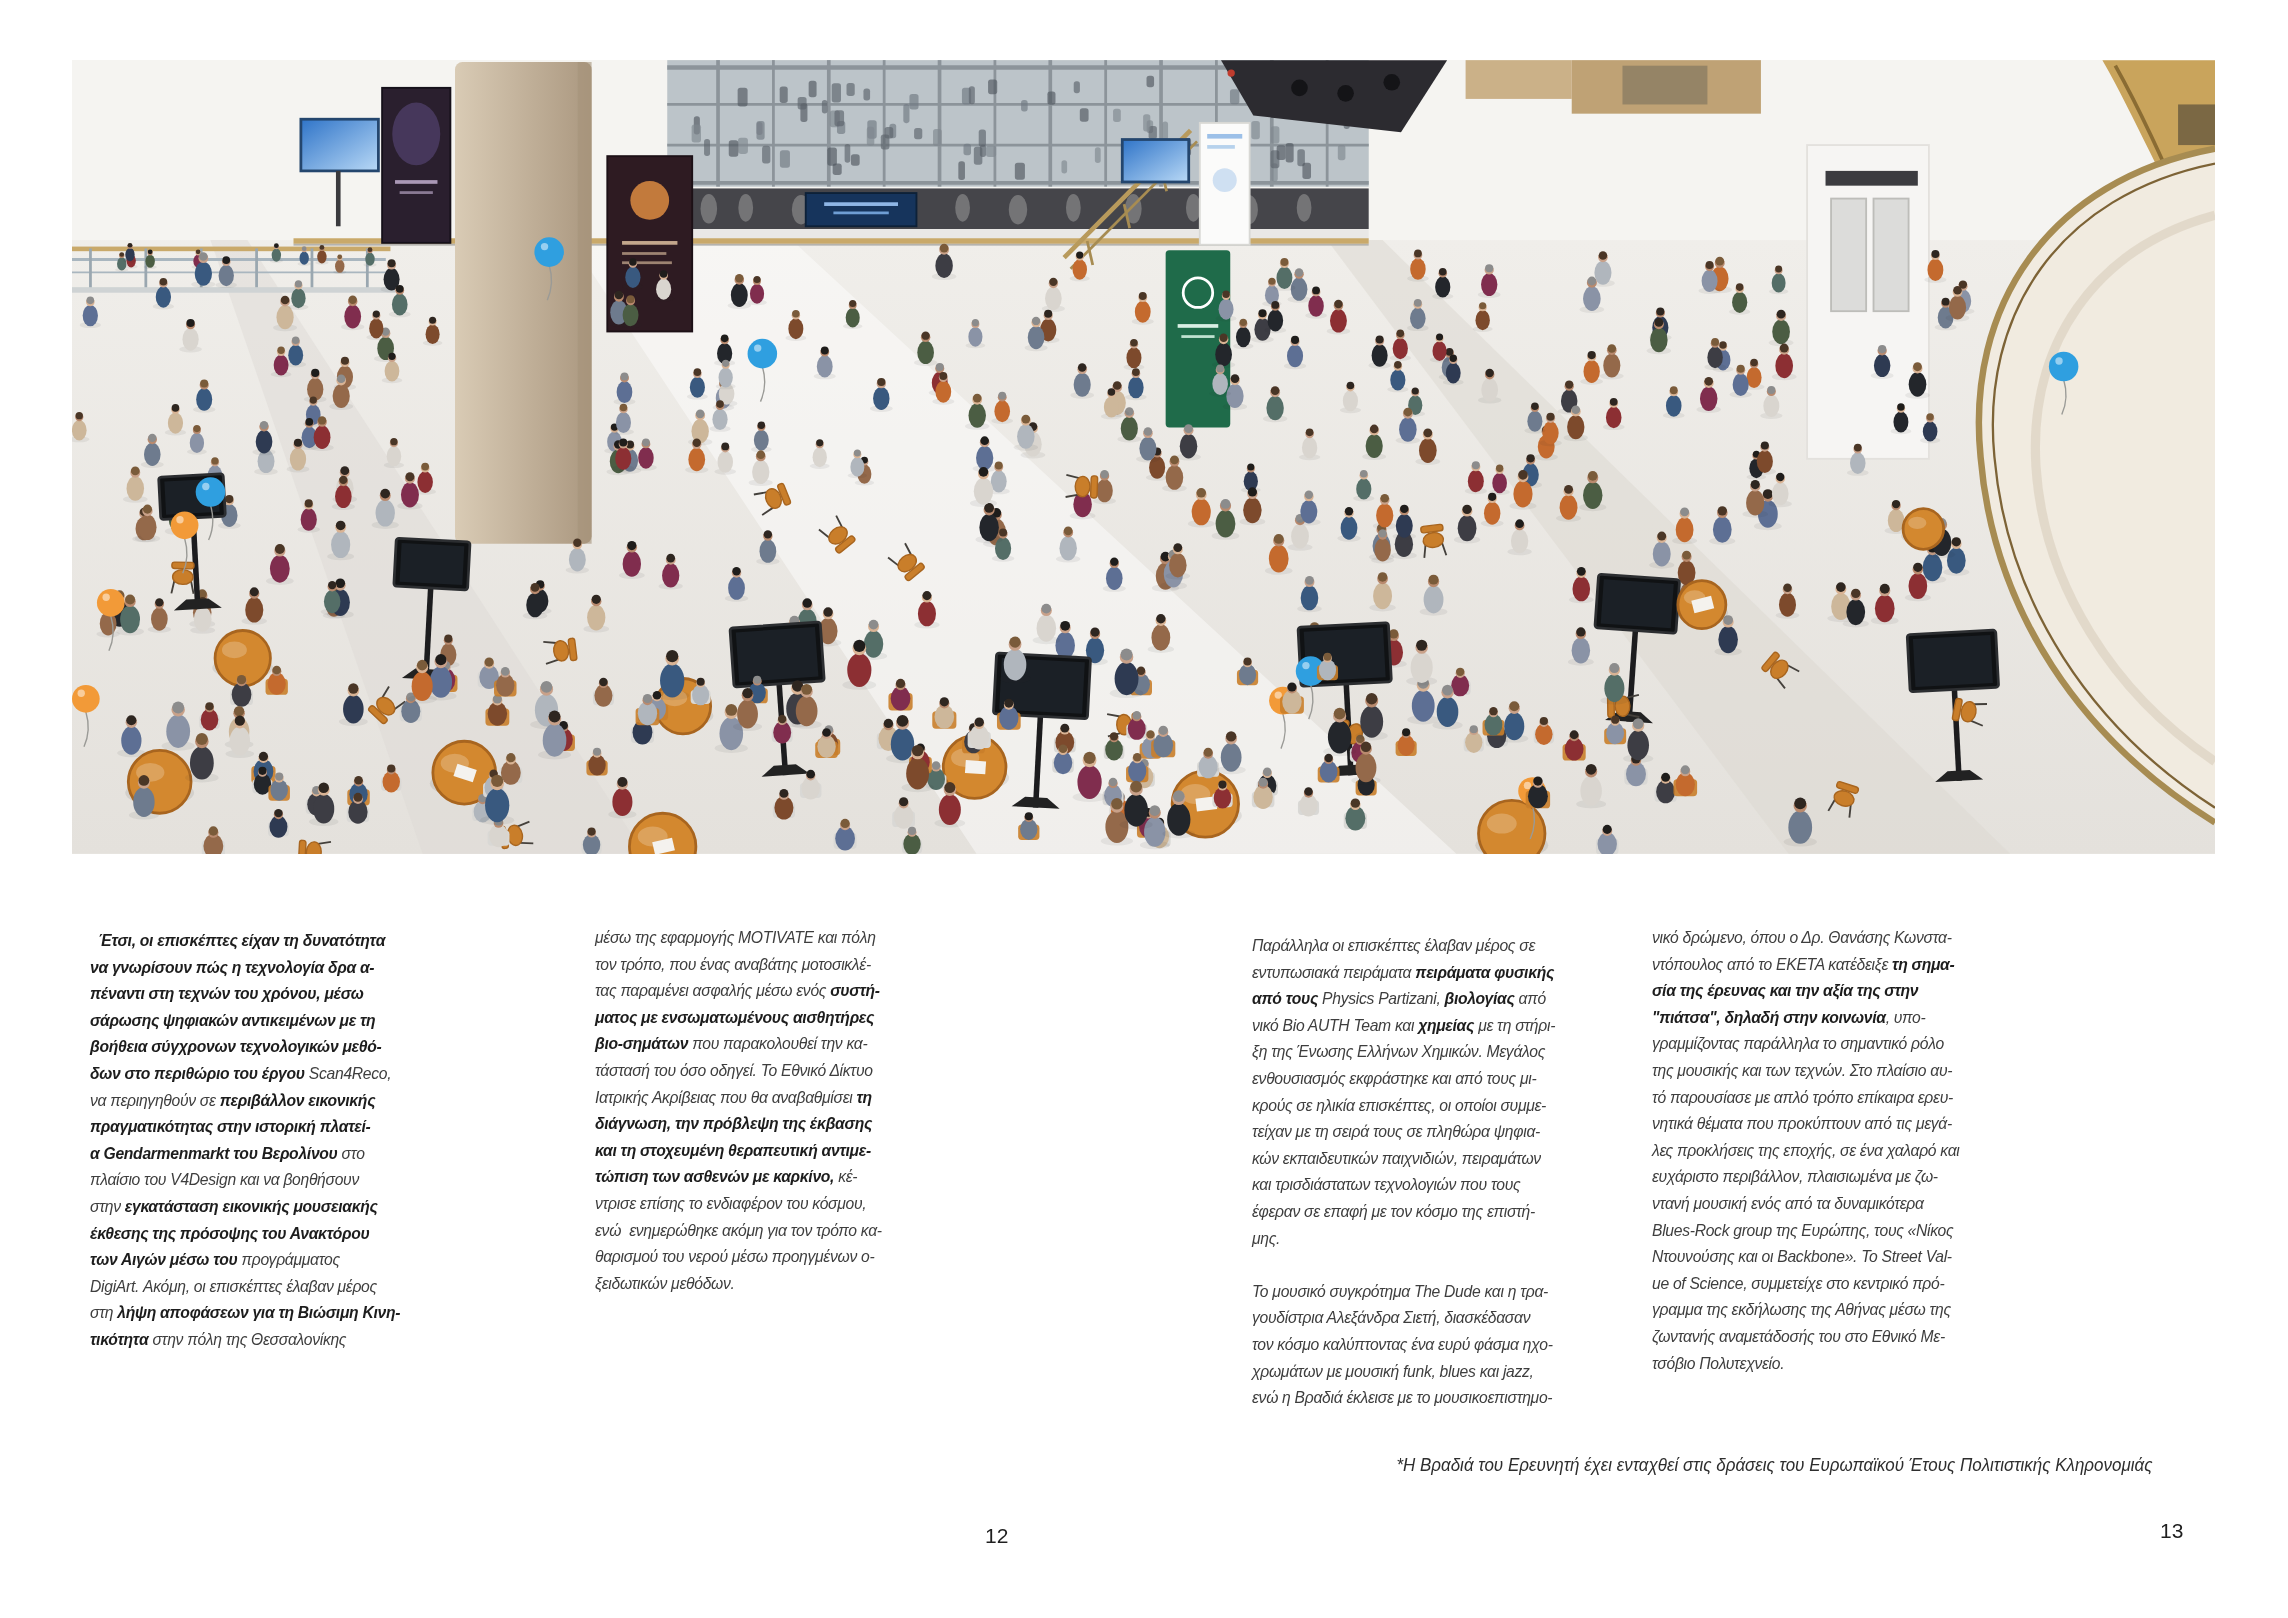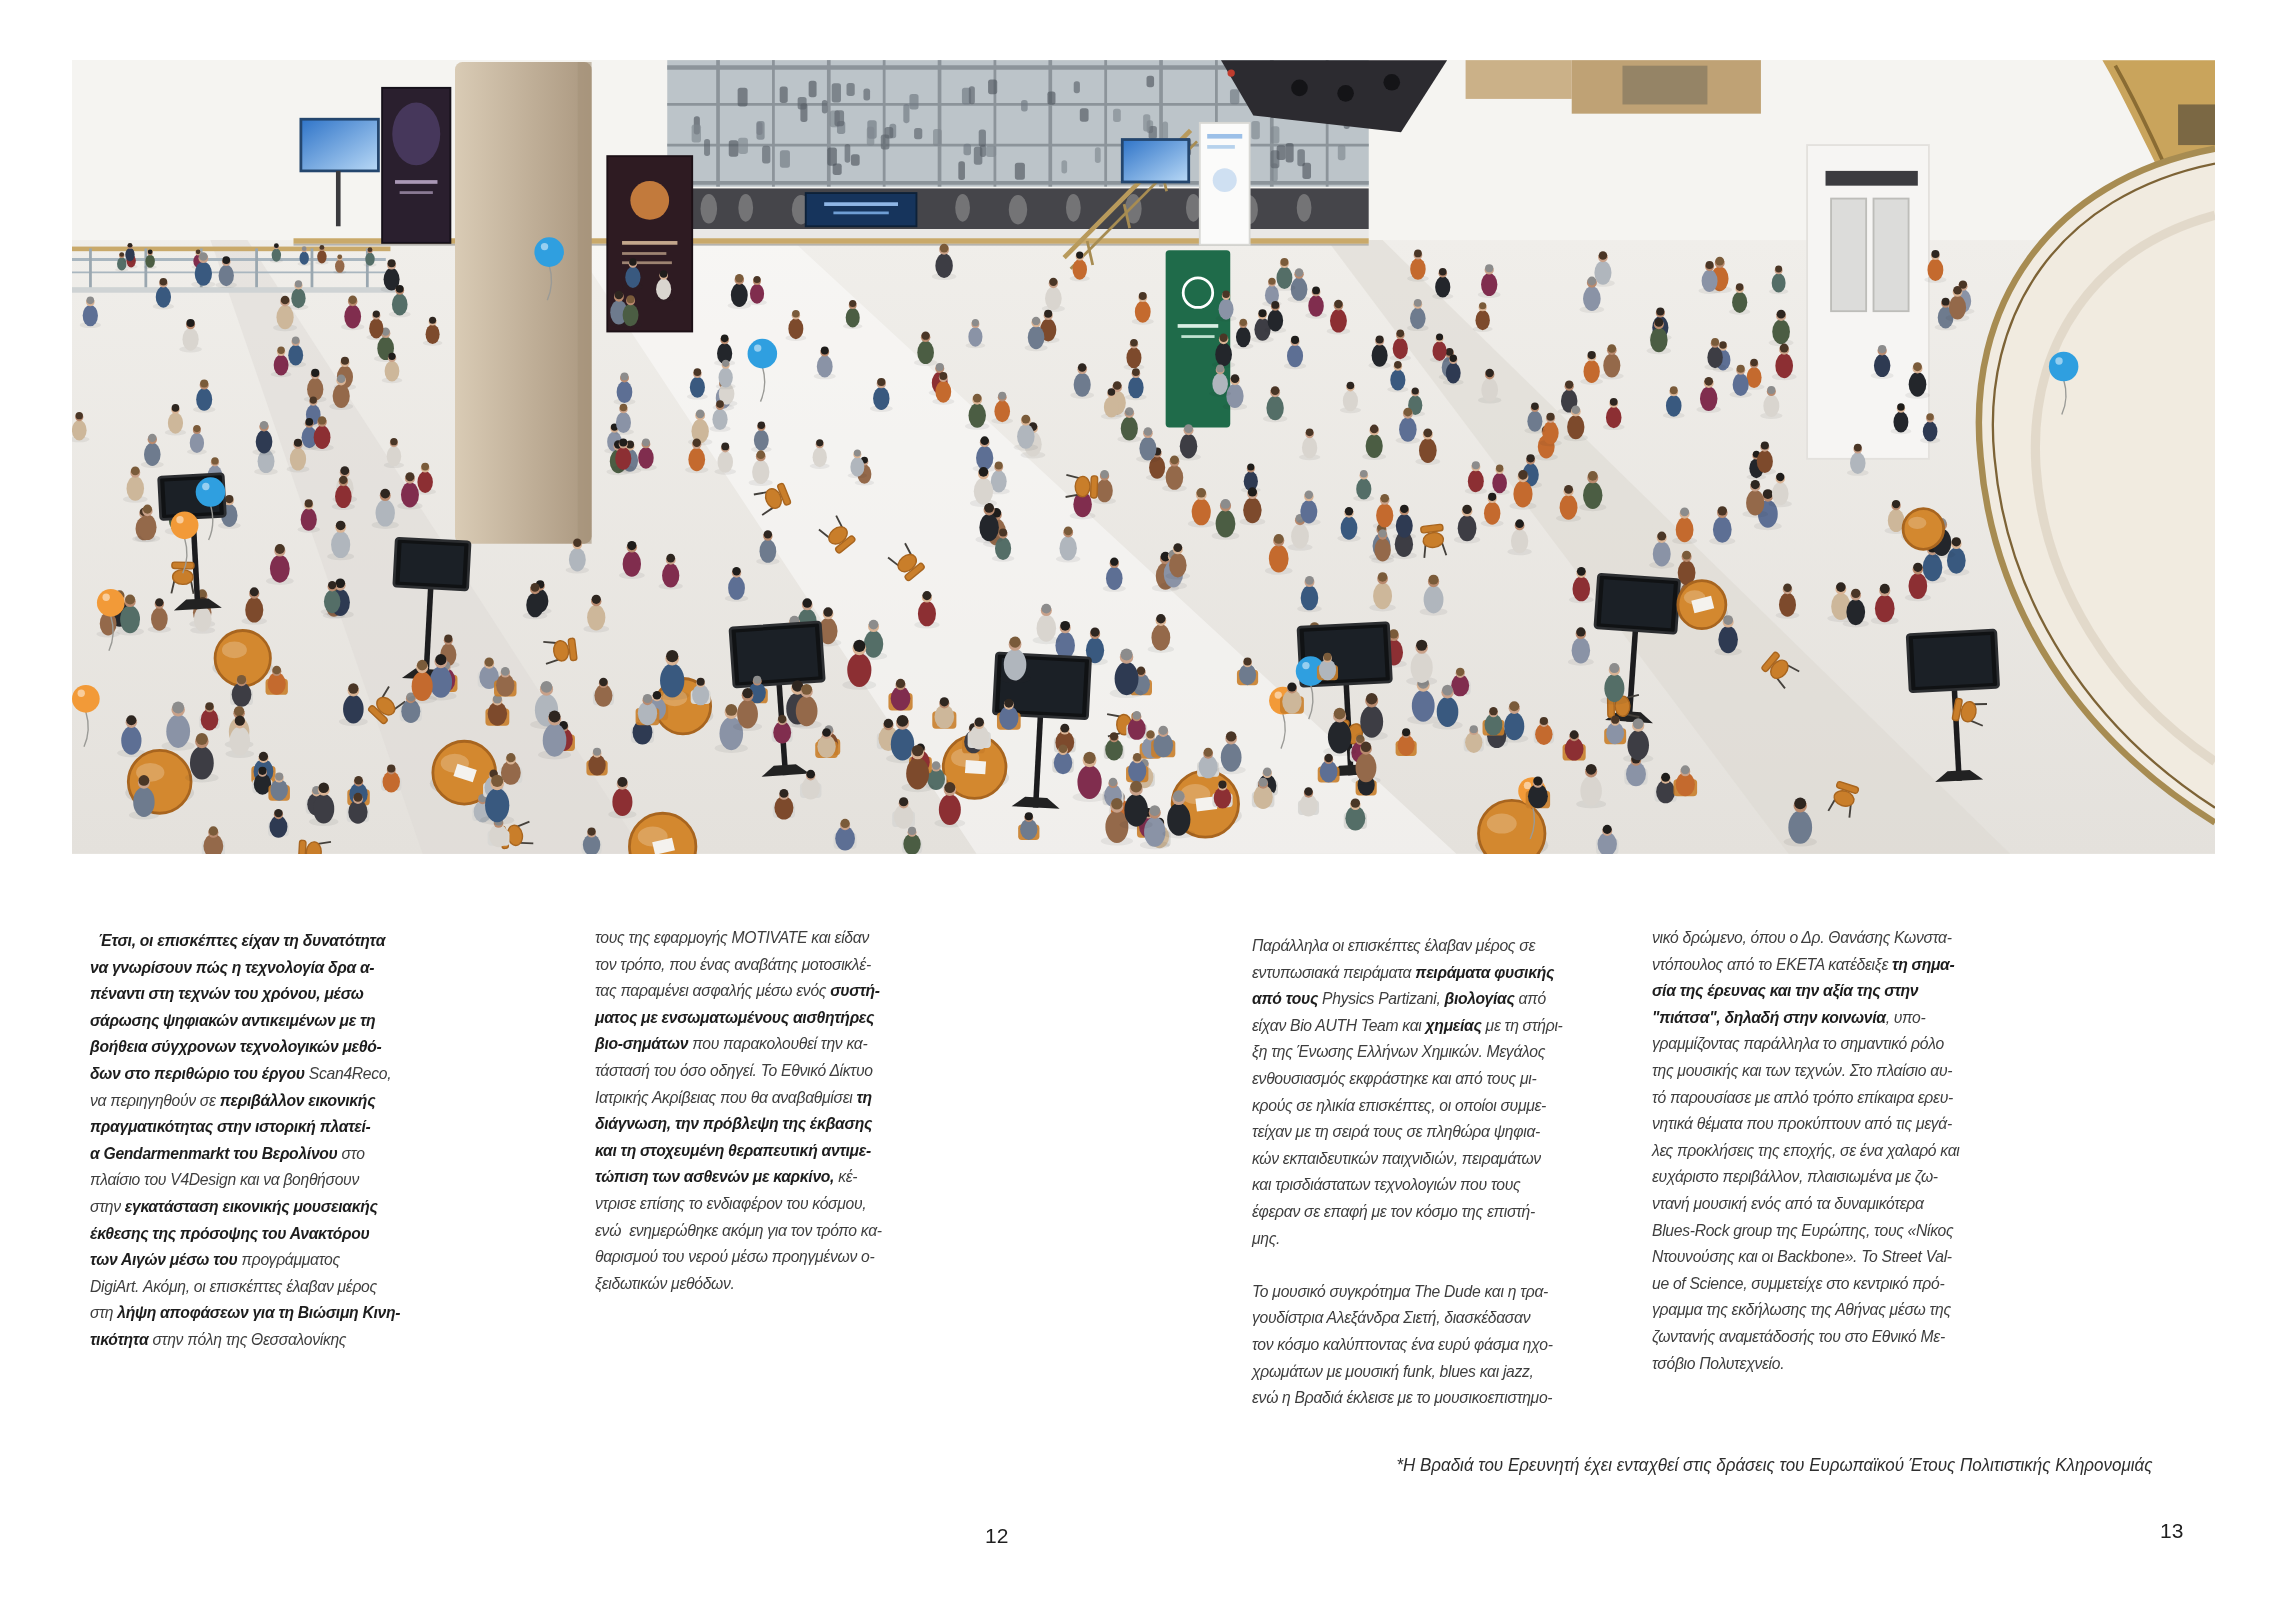--- a/index.html
+++ b/index.html
@@ -2905,40 +2905,40 @@
     <div class="ln"><span class="b">α Gendarmenmarkt του Βερολίνου</span><span> στο</span></div>
     <div class="ln"><span>πλαίσιο του V4Design και να βοηθήσουν</span></div>
     <div class="ln"><span>στην </span><span class="b">εγκατάσταση εικονικής μουσειακής</span></div>
     <div class="ln"><span class="b">έκθεσης της πρόσοψης του Ανακτόρου</span></div>
     <div class="ln"><span class="b">των Αιγών μέσω του</span><span> προγράμματος</span></div>
     <div class="ln"><span>DigiArt. Ακόμη, οι επισκέπτες έλαβαν μέρος</span></div>
     <div class="ln"><span>στη </span><span class="b">λήψη αποφάσεων για τη Βιώσιμη Κινη-</span></div>
     <div class="ln"><span class="b">τικότητα</span><span> στην πόλη της Θεσσαλονίκης</span></div>
   </div>
 <div class="col" id="col2">
-    <div class="ln"><span>τους της εφαρμογής MOTIVATE και είδαν</span></div>
+    <div class="ln"><span>μέσω της εφαρμογής MOTIVATE και πόλη</span></div>
     <div class="ln"><span>τον τρόπο, που ένας αναβάτης μοτοσικλέ-</span></div>
     <div class="ln"><span>τας παραμένει ασφαλής μέσω ενός </span><span class="b">συστή-</span></div>
     <div class="ln"><span class="b">ματος με ενσωματωμένους αισθητήρες</span></div>
     <div class="ln"><span class="b">βιο-σημάτων</span><span> που παρακολουθεί την κα-</span></div>
     <div class="ln"><span>τάστασή του όσο οδηγεί. Το Εθνικό Δίκτυο</span></div>
     <div class="ln"><span>Ιατρικής Ακρίβειας που θα αναβαθμίσει </span><span class="b">τη</span></div>
     <div class="ln"><span class="b">διάγνωση, την πρόβλεψη της έκβασης</span></div>
     <div class="ln"><span class="b">και τη στοχευμένη θεραπευτική αντιμε-</span></div>
     <div class="ln"><span class="b">τώπιση των ασθενών με καρκίνο,</span><span> κέ-</span></div>
     <div class="ln"><span>ντρισε επίσης το ενδιαφέρον του κόσμου,</span></div>
     <div class="ln"><span>ενώ  ενημερώθηκε ακόμη για τον τρόπο κα-</span></div>
     <div class="ln"><span>θαρισμού του νερού μέσω προηγμένων ο-</span></div>
     <div class="ln"><span>ξειδωτικών μεθόδων.</span></div>
   </div>
 <div class="col" id="col3">
     <div class="ln"><span>Παράλληλα οι επισκέπτες έλαβαν μέρος σε</span></div>
     <div class="ln"><span>εντυπωσιακά πειράματα </span><span class="b">πειράματα φυσικής</span></div>
     <div class="ln"><span class="b">από τους</span><span> Physics Partizani, </span><span class="b">βιολογίας</span><span> από</span></div>
-    <div class="ln"><span>είχαν Bio AUTH Team και </span><span class="b">χημείας</span><span> με τη στήρι-</span></div>
+    <div class="ln"><span>νικό Bio AUTH Team και </span><span class="b">χημείας</span><span> με τη στήρι-</span></div>
     <div class="ln"><span>ξη της Ένωσης Ελλήνων Χημικών. Μεγάλος</span></div>
     <div class="ln"><span>ενθουσιασμός εκφράστηκε και από τους μι-</span></div>
     <div class="ln"><span>κρούς σε ηλικία επισκέπτες, οι οποίοι συμμε-</span></div>
     <div class="ln"><span>τείχαν με τη σειρά τους σε πληθώρα ψηφια-</span></div>
     <div class="ln"><span>κών εκπαιδευτικών παιχνιδιών, πειραμάτων</span></div>
     <div class="ln"><span>και τρισδιάστατων τεχνολογιών που τους</span></div>
     <div class="ln"><span>έφεραν σε επαφή με τον κόσμο της επιστή-</span></div>
     <div class="ln"><span>μης.</span></div>
     <div class="ln"></div>
     <div class="ln"><span>Το μουσικό συγκρότημα The Dude και η τρα-</span></div>

